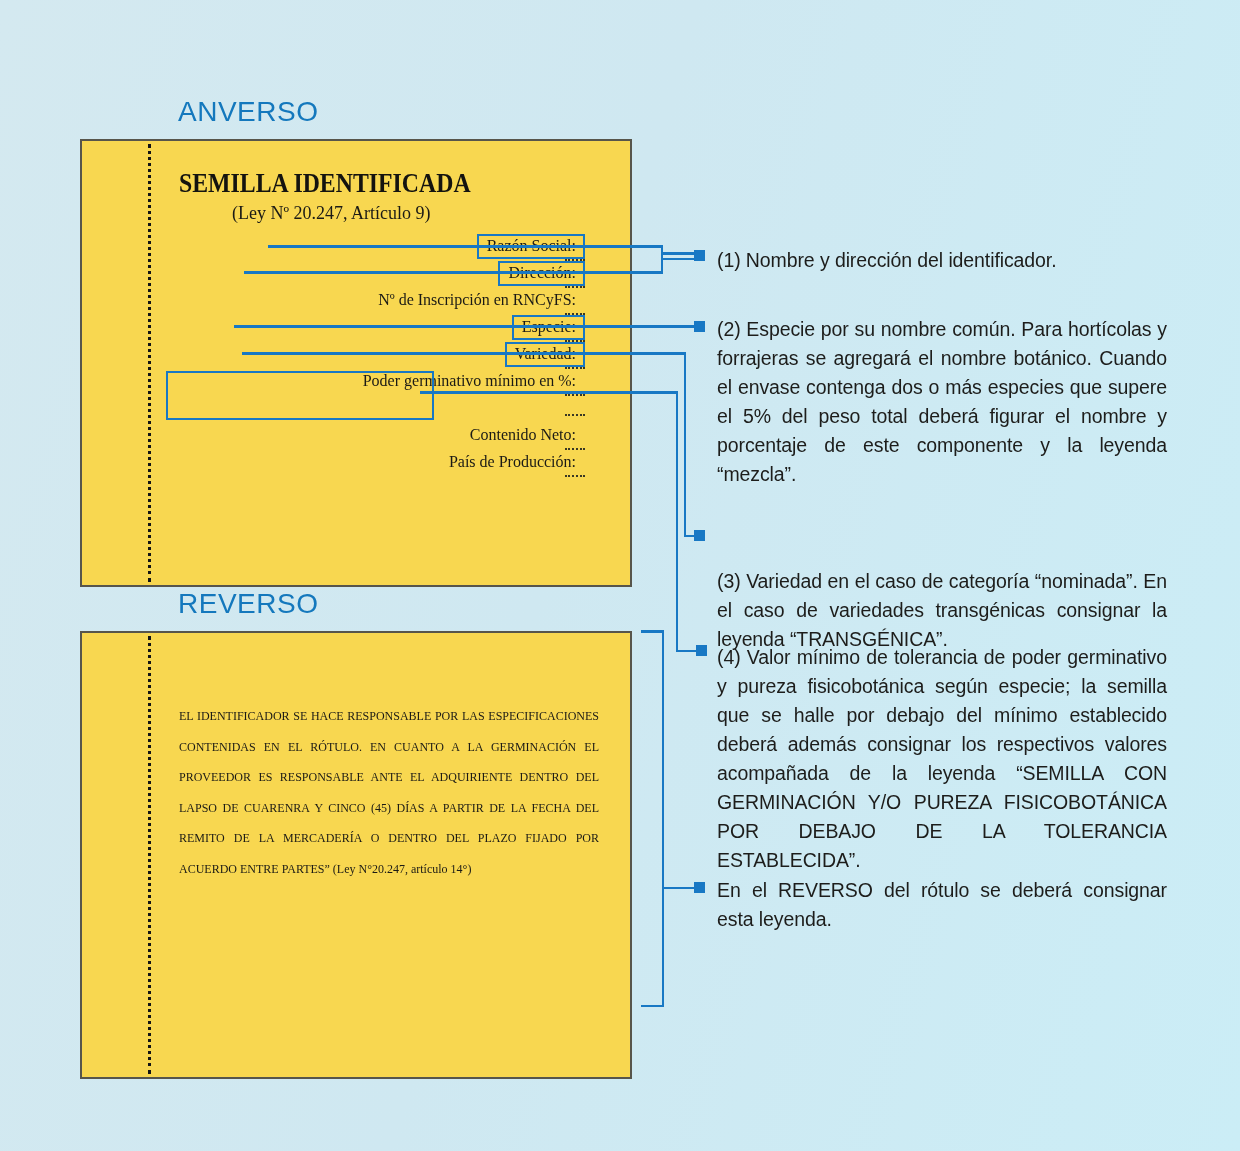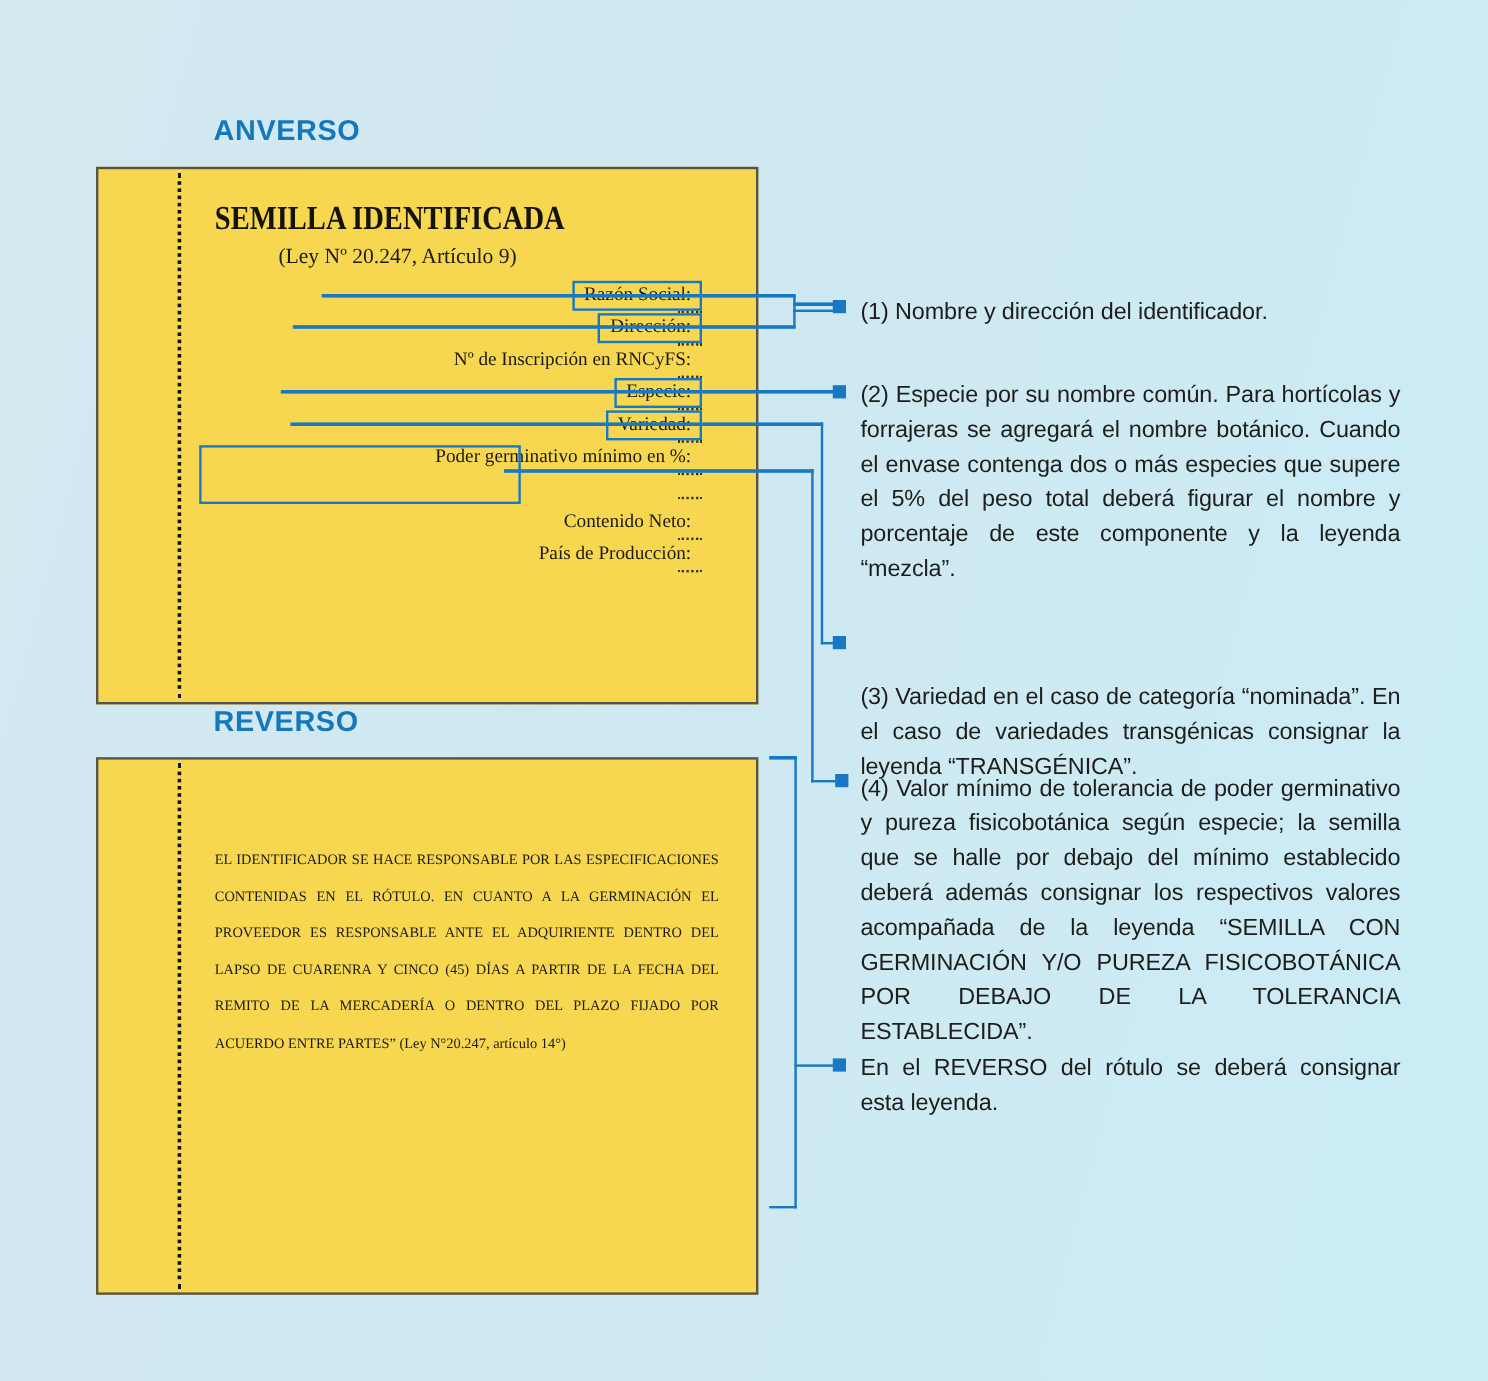--- a/index.html
+++ b/index.html
@@ -6,22 +6,22 @@
   .canvas{
     position:relative;
     width:1240px;height:1151px;
     background:linear-gradient(105deg,#d4e9f0 0%,#cfe8f1 45%,#cbedf6 100%);
     overflow:hidden;
     font-family:"Liberation Sans",sans-serif;
   }
   .section-label{
     position:absolute;
     font-family:"Liberation Sans",sans-serif;
-    font-weight:bold;
-    font-size:24px;
+    font-weight:normal;
+    font-size:28px;
     letter-spacing:.5px;
     color:#1478bd;
   }
   .card{
     position:absolute;
     left:80px;width:552px;height:448px;
     background:#f8d750;
     border:2px solid #57554b;
     box-sizing:border-box;
     text-decoration:underline;

